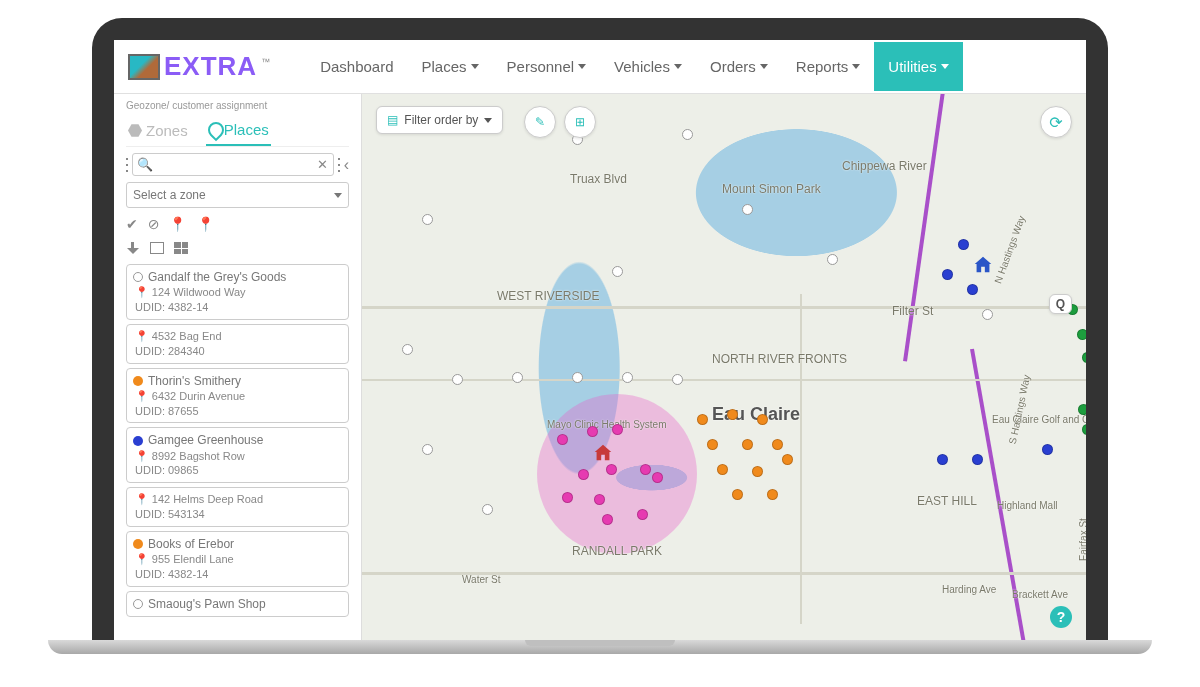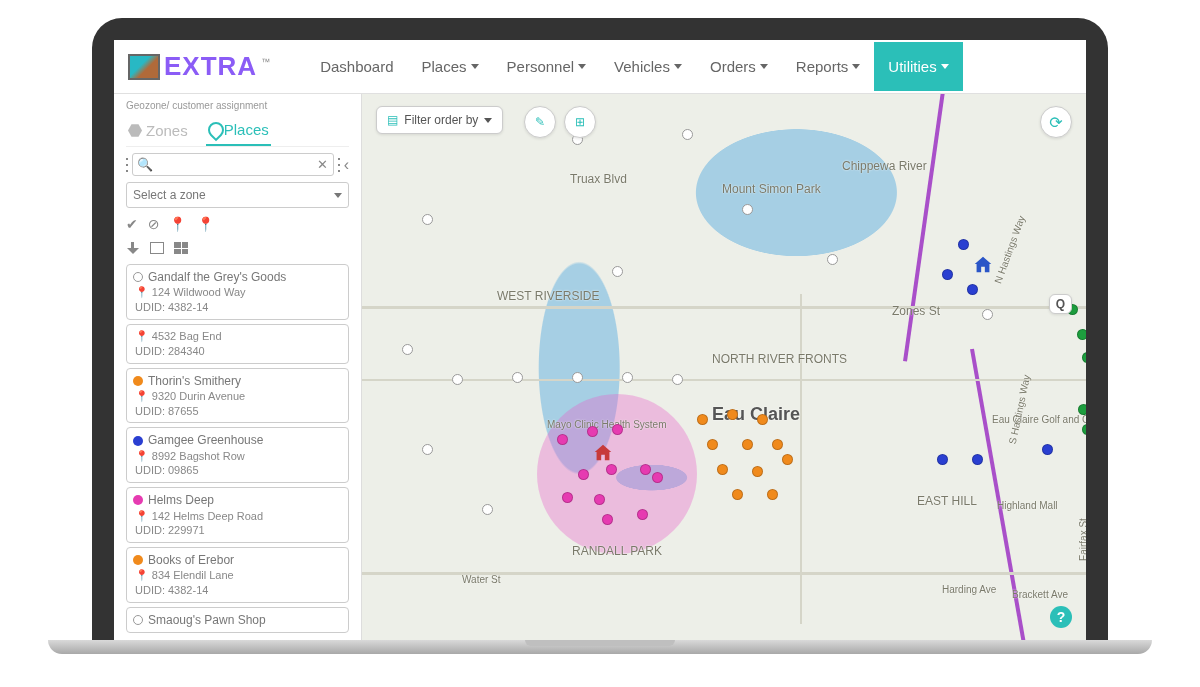--- a/index.html
+++ b/index.html
@@ -199,45 +199,41 @@
             </div>
             <div class="place-card">
               <div class="addr"><span class="pin-sm">📍</span> <span>4532 Bag End</span></div>
               <div class="udid">UDID: 284340</div>
             </div>
             <div class="place-card">
               <div class="place-row1">
                 <span class="dot" style="background:#f08a1c"></span>
                 <span>Thorin's Smithery</span>
               </div>
-              <div class="addr"><span class="pin-sm">📍</span> <span>9320 Durin Avenue</span></div>
+              <div class="addr"><span class="pin-sm">📍</span> <span>6432 Durin Avenue</span></div>
               <div class="udid">UDID: 87655</div>
             </div>
             <div class="place-card">
               <div class="place-row1">
                 <span class="dot" style="background:#2a3fd1"></span>
                 <span>Gamgee Greenhouse</span>
               </div>
               <div class="addr"><span class="pin-sm">📍</span> <span>8992 Bagshot Row</span></div>
               <div class="udid">UDID: 09865</div>
             </div>
             <div class="place-card">
-              <div class="place-row1">
-                <span class="dot" style="background:#e63bb1"></span>
-                <span>Helms Deep</span>
-              </div>
               <div class="addr"><span class="pin-sm">📍</span> <span>142 Helms Deep Road</span></div>
-              <div class="udid">UDID: 229971</div>
+              <div class="udid">UDID: 543134</div>
             </div>
             <div class="place-card">
               <div class="place-row1">
                 <span class="dot" style="background:#f08a1c"></span>
                 <span>Books of Erebor</span>
               </div>
-              <div class="addr"><span class="pin-sm">📍</span> <span>834 Elendil Lane</span></div>
+              <div class="addr"><span class="pin-sm">📍</span> <span>955 Elendil Lane</span></div>
               <div class="udid">UDID: 4382-14</div>
             </div>
             <div class="place-card">
               <div class="place-row1">
                 <span class="dot hollow"></span>
                 <span>Smaoug's Pawn Shop</span>
               </div>
             </div>
           </div>
       </div>
@@ -253,21 +249,21 @@
         <div class="road-line" style="left:0;top:478px;width:740px;height:3px"></div>
         <div class="road-line" style="left:438px;top:200px;width:2px;height:330px"></div>
 
         <div class="geozone" id="geozone" style="left: 175px; top: 300px;"></div>
 
         <div id="map-labels">
             <div class="map-label" style="left: 480px; top: 65px;">Chippewa River</div>
             <div class="map-label" style="left: 360px; top: 88px;">Mount Simon Park</div>
             <div class="map-label" style="left: 208px; top: 78px;">Truax Blvd</div>
             <div class="map-label" style="left: 135px; top: 195px;">WEST RIVERSIDE</div>
-            <div class="map-label" style="left: 530px; top: 210px;">Zones St</div>
+            <div class="map-label" style="left: 530px; top: 210px;">Filter St</div>
             <div class="map-label" style="left: 350px; top: 258px;">NORTH RIVER FRONTS</div>
             <div class="map-label" style="left: 185px; top: 325px; font-size: 10px;">Mayo Clinic Health System</div>
             <div class="map-label" style="left: 210px; top: 450px;">RANDALL PARK</div>
             <div class="map-label" style="left: 555px; top: 400px;">EAST HILL</div>
             <div class="map-label" style="left: 630px; top: 320px; font-size: 10px;">Eau Claire Golf and C Club</div>
             <div class="map-label" style="left: 635px; top: 406px; font-size: 10px;">Highland Mall</div>
             <div class="map-label" style="left: 612px; top: 150px; font-size: 10px; transform: rotate(-70deg);">N Hastings Way</div>
             <div class="map-label" style="left: 622px; top: 310px; font-size: 10px; transform: rotate(-78deg);">S Hastings Way</div>
             <div class="map-label" style="left: 580px; top: 490px; font-size: 10px;">Harding Ave</div>
             <div class="map-label" style="left: 650px; top: 495px; font-size: 10px;">Brackett Ave</div>

